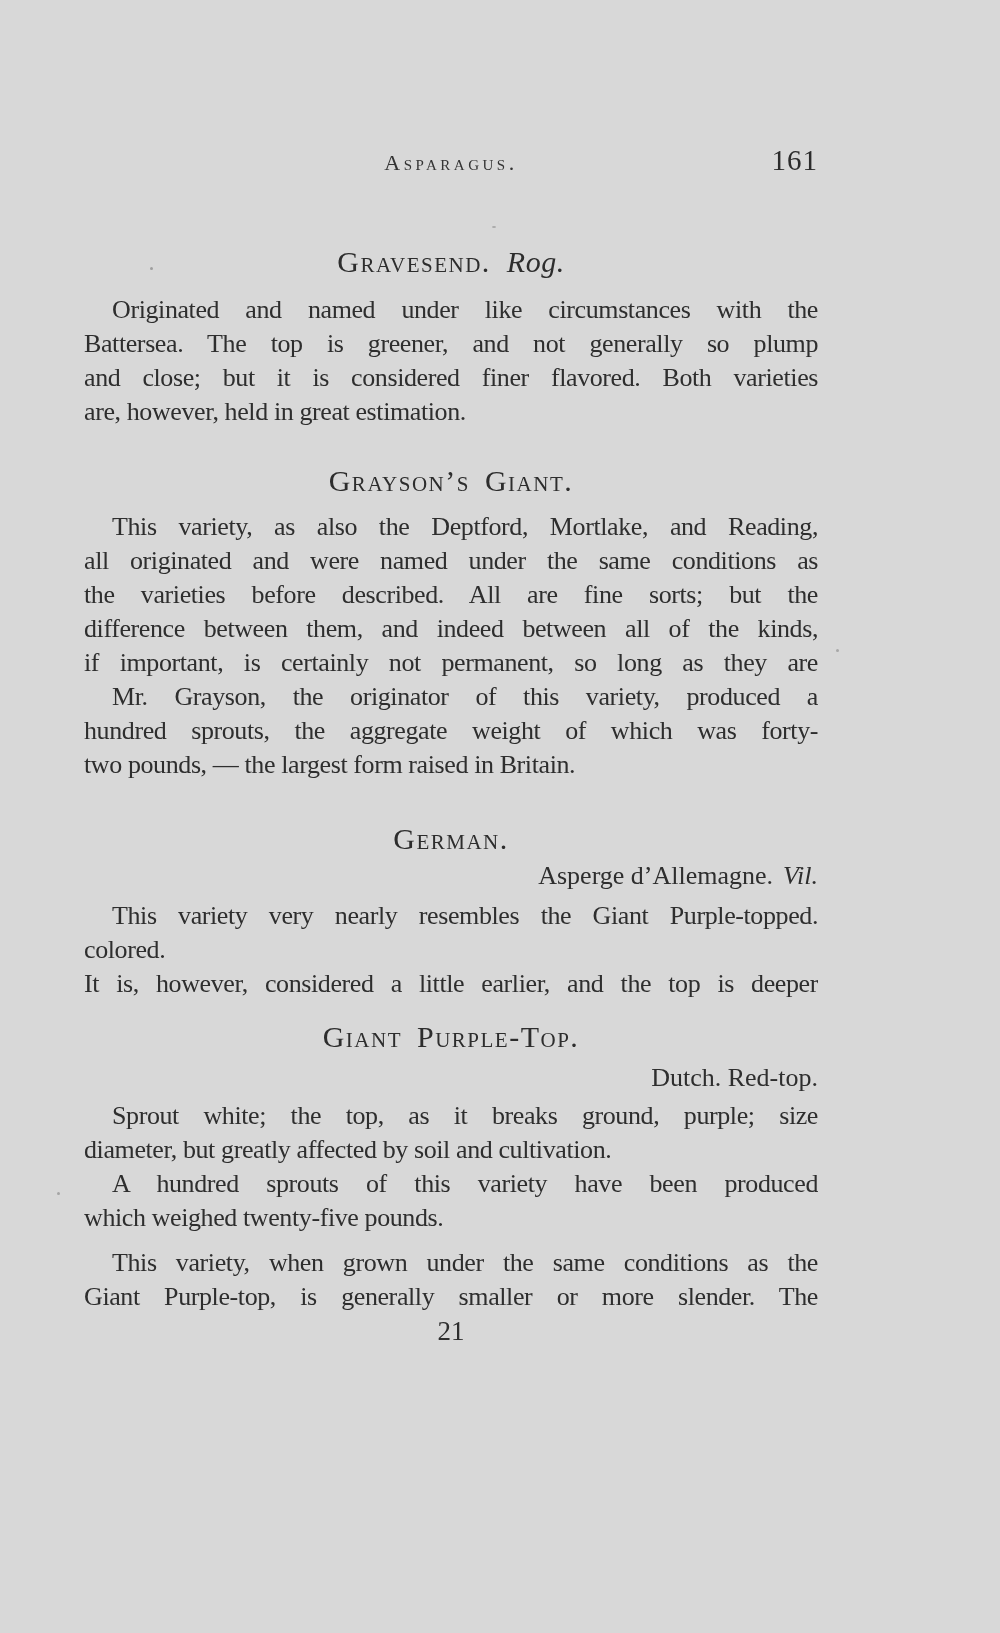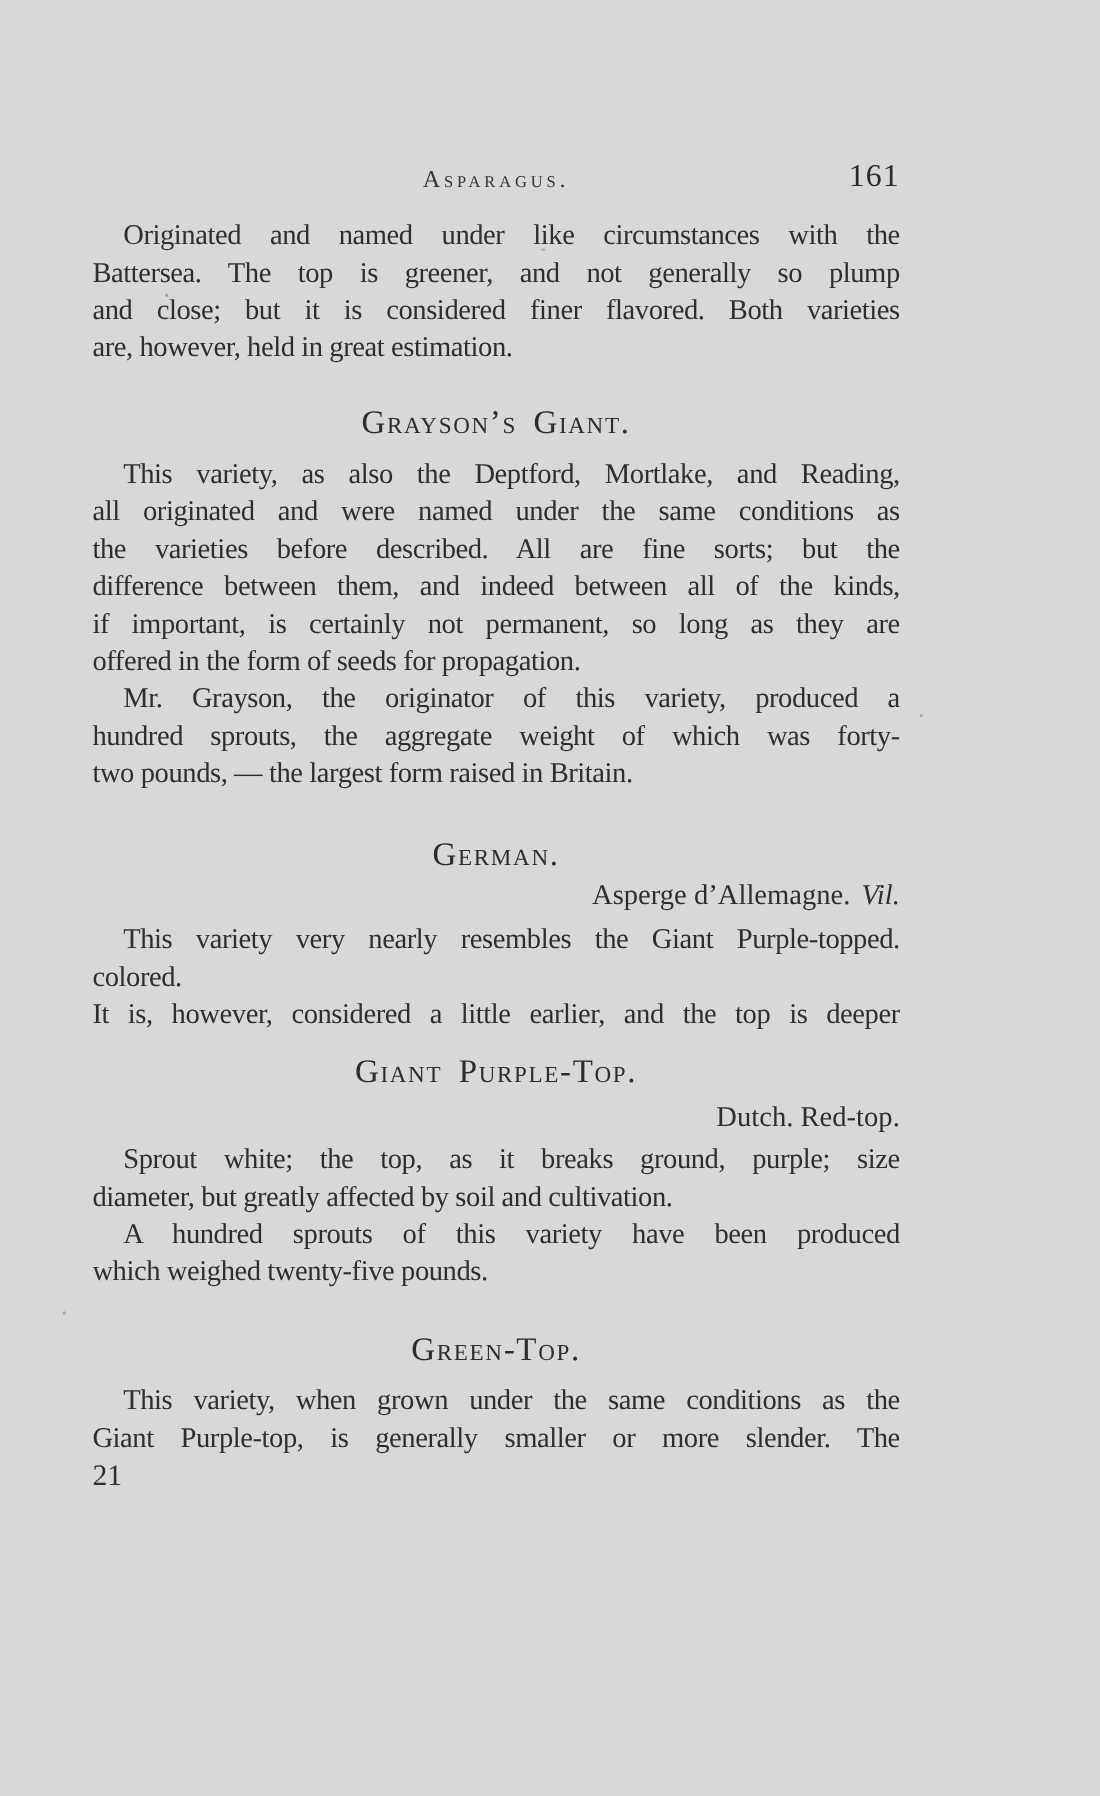--- a/index.html
+++ b/index.html
@@ -49,21 +49,21 @@
   .s1p { margin-top:11px; }
   .s2h { margin-top:39px; }
   .s2sub { margin-top:2px; }
   .s2p { margin-top:6px; }
   .s3h { margin-top:18px; }
   .s3sub { margin-top:6px; }
   .s3p { margin-top:4px; }
   .s4h { margin-top:36px; }
   .s4p { margin-top:11px; }
 
-  .sig-number { margin-top:0; font-size:27px; line-height:34px; }
+  .sig-number { margin-top:0; text-align:center; font-size:27px; line-height:34px; }
 
   .speck { position:absolute; border-radius:50%; background:#9f9f9f; }
   .speck.a { left:150px; top:267px; width:3px; height:3px; }
   .speck.b { left:492px; top:226px; width:4px; height:2px; background:#aaaaaa; }
   .speck.c { left:836px; top:649px; width:3px; height:3px; background:#a8a8a8; }
   .speck.d { left:57px; top:1192px; width:3px; height:3px; background:#a5a5a5; }
 </style>
 </head>
 <body>
 
@@ -73,37 +73,39 @@
   <span class="speck c"></span>
   <span class="speck d"></span>
 
   <div class="content">
 
     <div class="page-header">
       <div class="running-title">Asparagus.</div>
       <div class="page-number">161</div>
     </div>
 
+    <div class="heading s0h">
+      <span>Gravesend.</span><span class="src">Rog.</span>
+    </div>
     <div class="para s0p">
       <div class="line first">Originated and named under like circumstances with the</div>
       <div class="line">Battersea. The top is greener, and not generally so plump</div>
       <div class="line">and close; but it is considered finer flavored. Both varieties</div>
       <div class="line last">are, however, held in great estimation.</div>
     </div>
 
     <div class="heading s1h">
       <span>Grayson’s Giant.</span>
     </div>
     <div class="para s1p">
       <div class="line first">This variety, as also the Deptford, Mortlake, and Reading,</div>
       <div class="line">all originated and were named under the same conditions as</div>
       <div class="line">the varieties before described. All are fine sorts; but the</div>
       <div class="line">difference between them, and indeed between all of the kinds,</div>
       <div class="line">if important, is certainly not permanent, so long as they are</div>
-      <div class="line last">offered in the form of seeds for propagation.</div>
     </div>
     <div class="para">
       <div class="line first">Mr. Grayson, the originator of this variety, produced a</div>
       <div class="line">hundred sprouts, the aggregate weight of which was forty-</div>
       <div class="line last">two pounds, — the largest form raised in Britain.</div>
     </div>
 
     <div class="heading s2h">
       <span>German.</span>
     </div>
@@ -124,23 +126,20 @@
     </div>
     <div class="para s3p">
       <div class="line first">Sprout white; the top, as it breaks ground, purple; size</div>
       <div class="line last">diameter, but greatly affected by soil and cultivation.</div>
     </div>
     <div class="para">
       <div class="line first">A hundred sprouts of this variety have been produced</div>
       <div class="line last">which weighed twenty-five pounds.</div>
     </div>
 
-    <div class="heading s4h">
-      <span>Green-Top.</span>
-    </div>
     <div class="para s4p">
       <div class="line first">This variety, when grown under the same conditions as the</div>
       <div class="line">Giant Purple-top, is generally smaller or more slender. The</div>
     </div>
 
     <div class="sig-number">21</div>
   </div>
 </div>
 
 </body></html>

